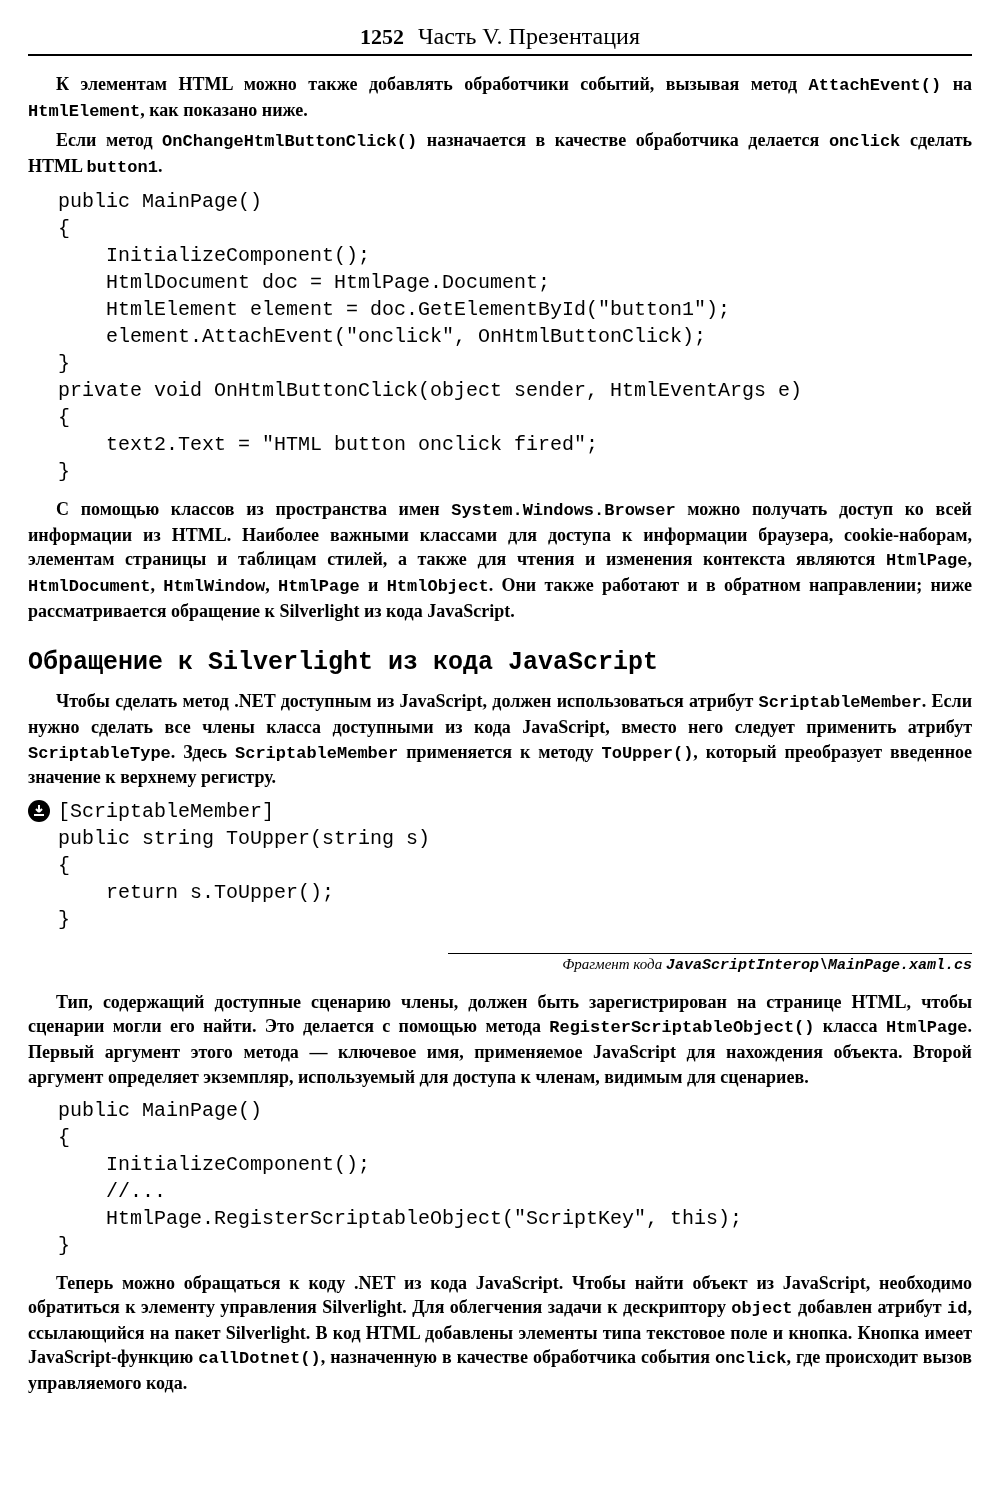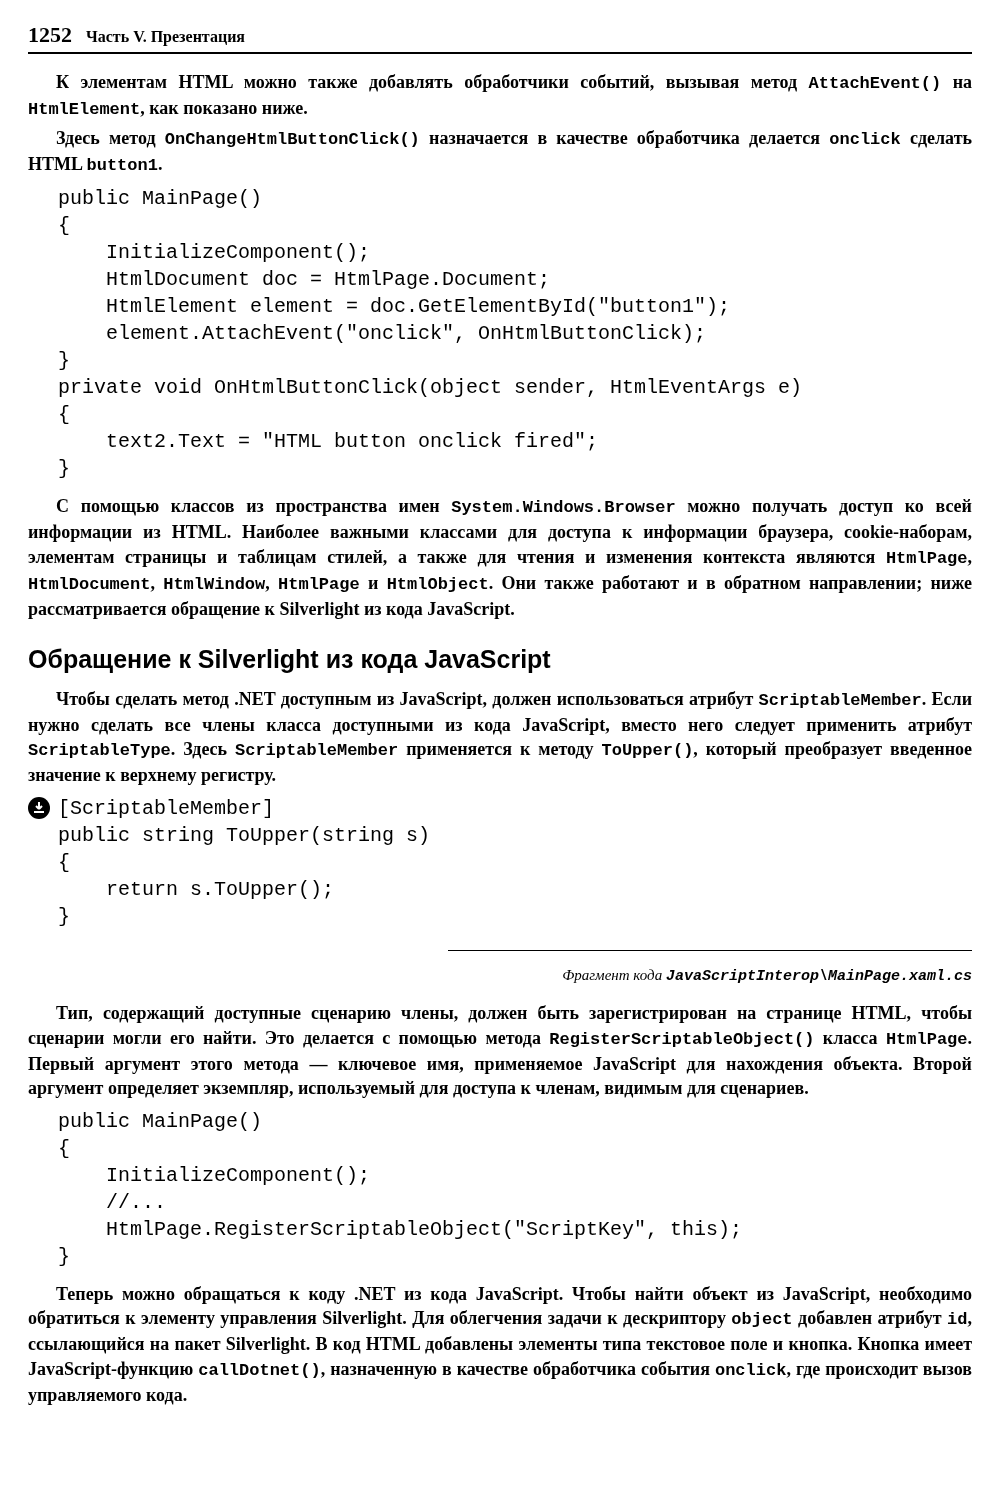--- a/index.html
+++ b/index.html
@@ -12,49 +12,50 @@
     padding: 20px 28px 40px 28px;
     width: 1000px;
     box-sizing: border-box;
   }
   .page-header {
     display: flex;
     align-items: baseline;
     border-bottom: 2px solid #000;
     padding-bottom: 2px;
     margin-bottom: 16px;
+    justify-content: center;
   }
   .page-number {
     font-weight: bold;
     font-size: 22px;
     margin-right: 14px;
   }
   .chapter-title {
-    font-weight: bold;
-    font-size: 16px;
+    font-weight: normal;
+    font-size: 24px;
   }
   p {
     margin: 0 0 4px 0;
     text-align: justify;
     text-indent: 28px;
     font-weight: bold;
   }
   .mono {
     font-family: 'Courier New', monospace;
     font-size: 17px;
   }
   pre.code {
     font-family: 'Courier New', monospace;
     font-size: 20px;
     line-height: 1.35;
     white-space: pre;
     margin: 8px 0 12px 30px;
   }
   h2.section {
-    font-family: Liberation Sans, sans-serif;
+    font-family: Liberation Mono, monospace;
     font-weight: bold;
     font-size: 25px;
     margin: 22px 0 10px 0;
   }
   .code-with-icon {
     position: relative;
     margin: 8px 0 20px 30px;
   }
   .download-icon {
     position: absolute;
@@ -67,21 +68,21 @@
     display: flex;
     align-items: center;
     justify-content: center;
   }
   .download-icon svg { fill: #fff; }
   .snippet-caption {
     text-align: right;
     font-style: italic;
     font-size: 15px;
     border-top: 1.5px solid #000;
-    padding-top: 14px;
+    padding-top: 0;
     margin: 2px 0 14px 420px;
   }
   .snippet-caption .path {
     font-family: 'Courier New', monospace;
     font-style: italic;
     font-weight: bold;
   }
 </style>
 </head>
 <body>
@@ -89,21 +90,21 @@
 <div class="page-header">
   <span class="page-number">1252</span>
   <span class="chapter-title">Часть V. Презентация</span>
 </div>
 
 <p>
   <span>К элементам HTML можно также добавлять обработчики событий, вызывая метод </span><span class="mono">AttachEvent()</span><span> на </span><span class="mono">HtmlElement</span><span>, как показано ниже.</span>
 </p>
 
 <p>
-  <span>Здесь метод </span><span class="mono">OnChangeHtmlButtonClick()</span><span> назначается в качестве обработчика делается </span><span class="mono">onclick</span><span> сделать HTML </span><span class="mono">button1</span><span>.</span>
+  <span>Если метод </span><span class="mono">OnChangeHtmlButtonClick()</span><span> назначается в качестве обработчика делается </span><span class="mono">onclick</span><span> сделать HTML </span><span class="mono">button1</span><span>.</span>
 </p>
 
 <pre class="code">public MainPage()
 {
     InitializeComponent();
     HtmlDocument doc = HtmlPage.Document;
     HtmlElement element = doc.GetElementById("button1");
     element.AttachEvent("onclick", OnHtmlButtonClick);
 }
 private void OnHtmlButtonClick(object sender, HtmlEventArgs e)

